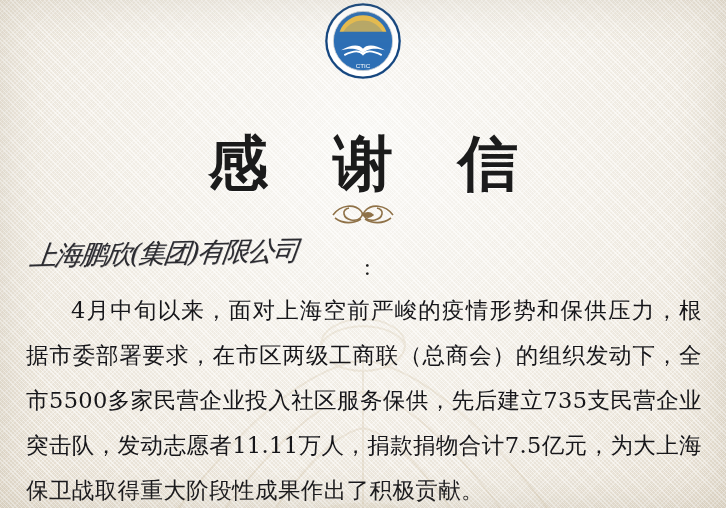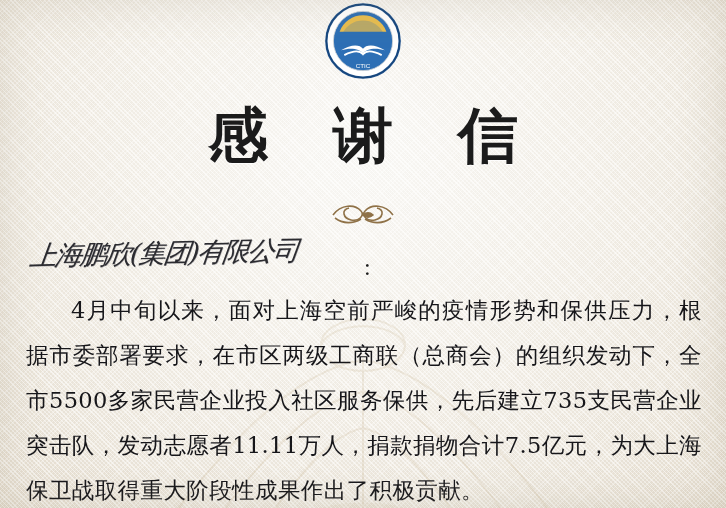--- a/index.html
+++ b/index.html
@@ -50,21 +50,21 @@
     position: absolute;
     top: 2px;
     left: 50%;
     transform: translateX(-50%);
     width: 78px;
     height: 78px;
   }
 
   #title {
     position: absolute;
-    top: 96px;
+    top: 124px;
     left: 0;
     width: 726px;
     text-align: center;
     font-size: 60px;
     font-weight: bold;
     letter-spacing: 22px;
     text-indent: 22px;
     color: #1b1b1b;
     font-family: "DejaVu Serif", "Liberation Serif", serif;
     text-shadow: 0 1px 0 rgba(255,255,255,0.8);

